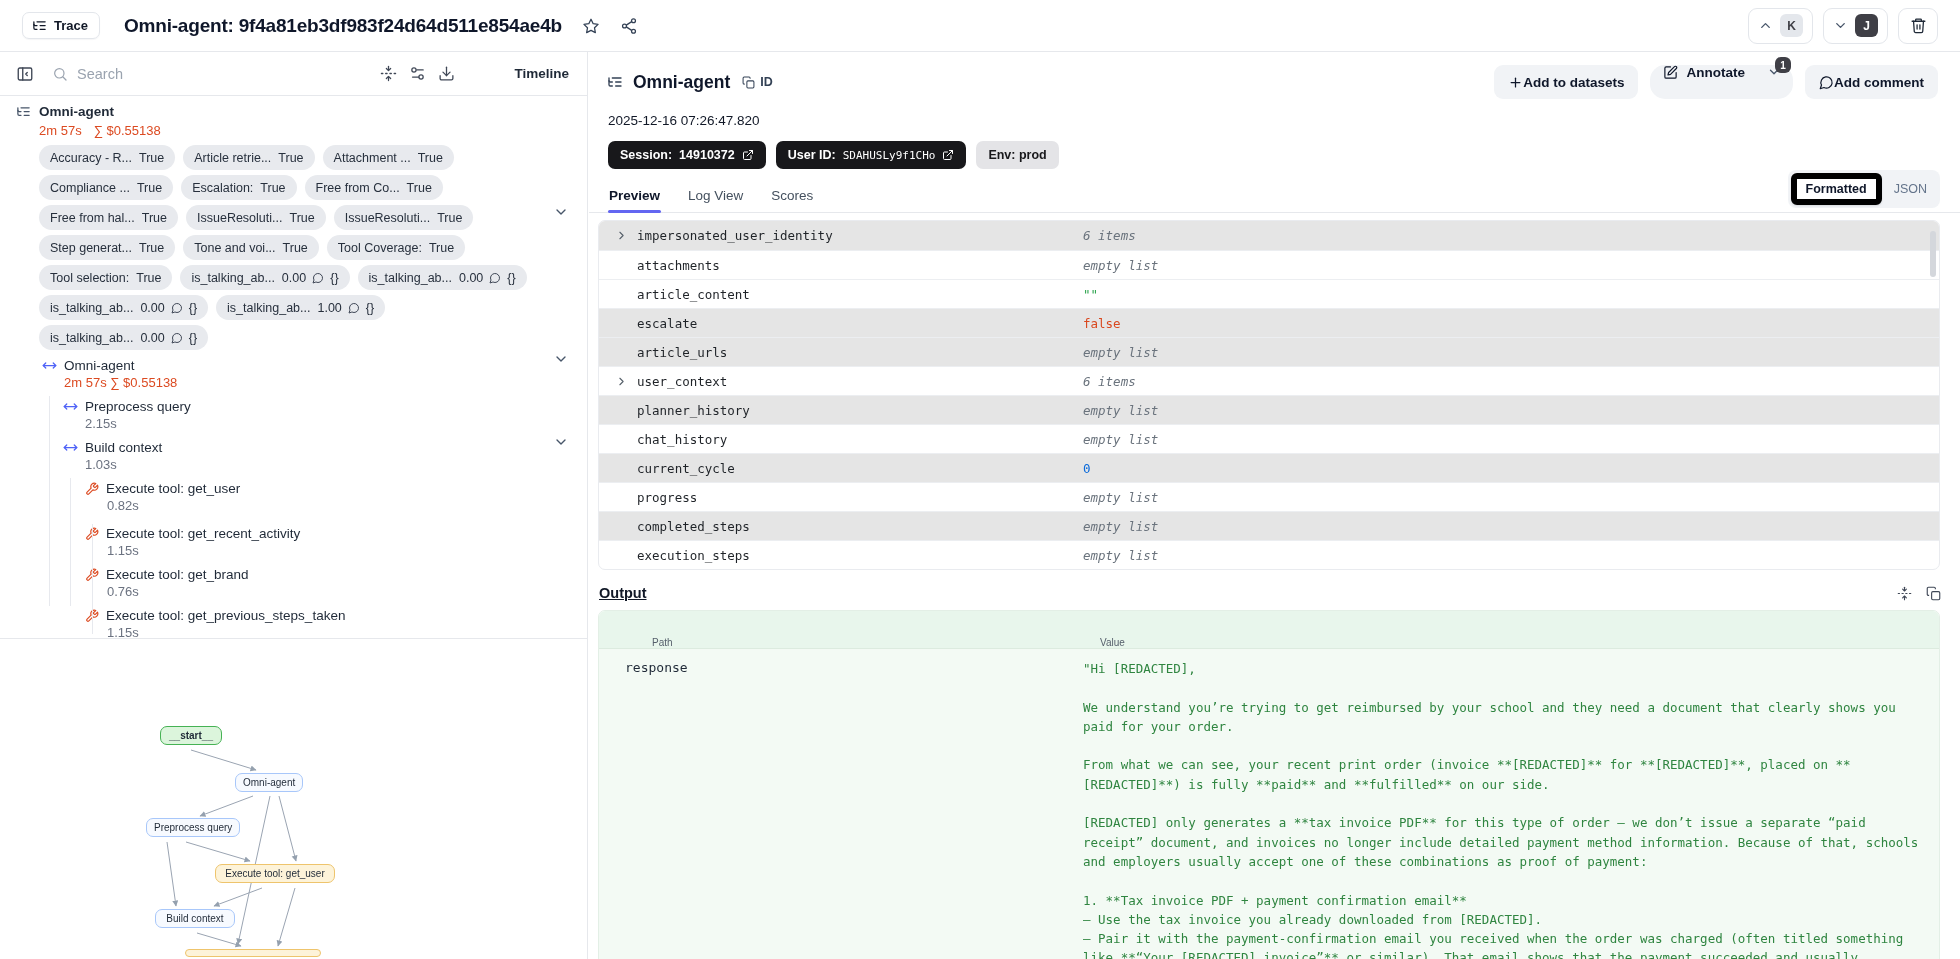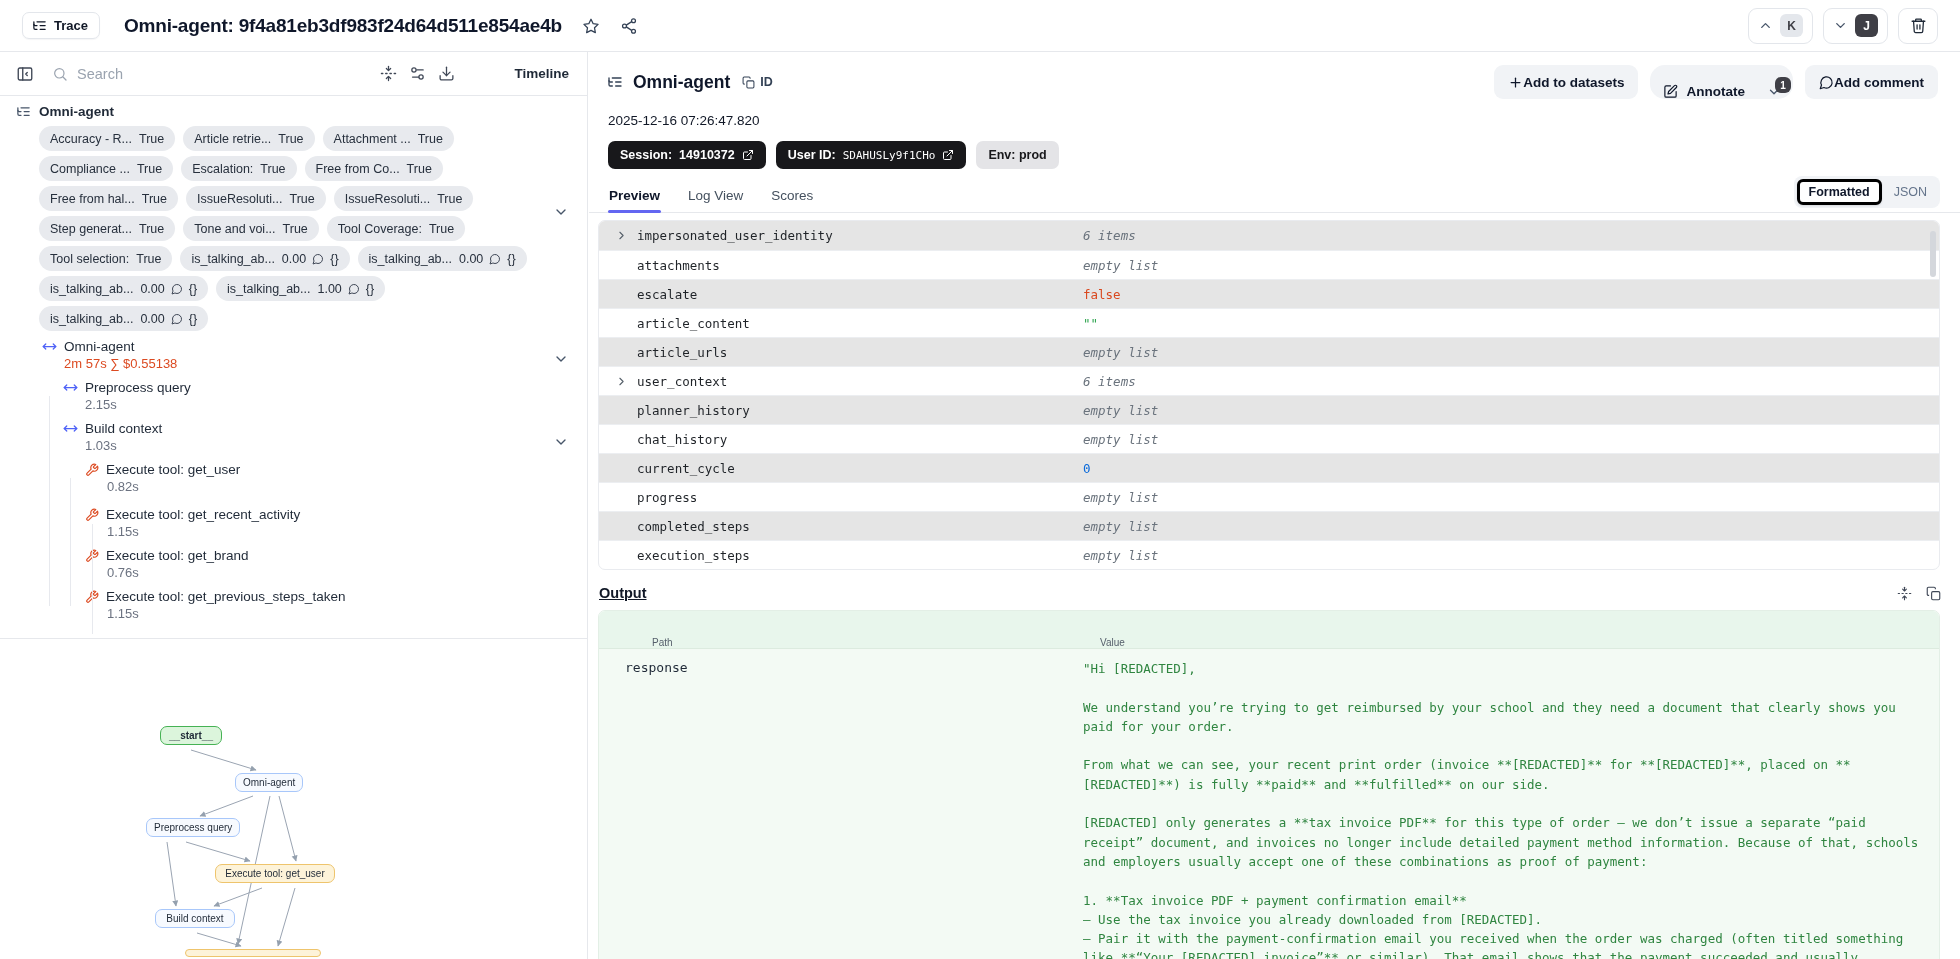--- a/index.html
+++ b/index.html
@@ -58,42 +58,42 @@
 
   
   .main { position:absolute; left:589px; top:52px; width:1371px; height:907px; background:#fff; }
   .main-head { margin:12px 22px 0 18px; display:flex; align-items:center; height:36px; }
   .main-head .ticon { color:#334155; margin-right:10px; }
   .main-title { font-size:17.5px; font-weight:700; color:#0f172a; }
   .id-chip { display:flex; align-items:center; gap:5px; margin-left:12px; font-size:12.5px; font-weight:600; color:#334155; }
   .actions { margin-left:auto; display:flex; align-items:center; gap:12px; }
   .btn { background:#f1f3f6; border-radius:9px; height:34px; display:flex; align-items:center; gap:0;
     padding:0 14px; font-size:13.5px; font-weight:600; color:#0f172a; }
-  .btn-group { display:flex; align-items:flex-end; background:#f1f3f6; border-radius:15px; height:34px; }
+  .btn-group { display:flex; align-items:flex-start; background:#f1f3f6; border-radius:15px; height:34px; }
   .btn-group .seg { display:flex; align-items:center; gap:8px; padding:0 13px; font-size:13.5px; font-weight:600; color:#0f172a; }
   .btn-group .vdiv { width:1px; background:#d9dee4; margin:5px 0; }
   .chev-wrap { position:relative; display:flex; align-items:center; }
   .count-badge { position:absolute; top:-8px; right:-10px; min-width:16px; height:16px; border-radius:6px;
     background:#3f3f46; color:#fff; font-size:10px; font-weight:700; display:flex; align-items:center; justify-content:center; padding:0 4px; }
   .timestamp { margin:13px 0 0 19px; font-size:13.5px; font-weight:500; color:#111827; height:18px; }
   .pill-row { margin:10px 0 0 19px; display:flex; align-items:center; gap:10px; height:28px; }
   .pill { height:28px; border-radius:7px; display:inline-flex; align-items:center; gap:7px; padding:0 12px;
     font-size:12.5px; font-weight:700; }
   .pill.dark { background:#18181b; color:#fff; }
   .pill.dark .mono { font-family:"DejaVu Sans Mono", monospace; font-size:11px; font-weight:400; }
   .pill.light { background:#e4e4e7; color:#18181b; }
   .tabs-row { margin-top:13px; padding:0 20px 0 19px; border-bottom:1px solid #e6e8ec; display:flex;
     align-items:flex-end; height:31px; }
   .tabs { display:flex; gap:26px; }
   .tab { font-size:13.5px; padding:0 1px 9px; color:#44505e; font-weight:500; position:relative; }
   .tab.active { color:#0f172a; font-weight:700; }
   .tab.active::after { content:""; position:absolute; left:0; right:0; bottom:-1px; height:3px; background:#6366f1; border-radius:2px; }
   .fmt-toggle { margin-left:auto; margin-bottom:4px; background:#f1f3f6; border-radius:8px; padding:3px; display:flex; gap:2px; }
   .fmt-seg { border-radius:6px; padding:4px 10px; font-size:12.5px; color:#64748b; font-weight:500; }
-  .fmt-seg.active { background:#fff; color:#0f172a; font-weight:700; box-shadow:0 1px 2px rgba(16,24,40,.12); border:3px solid #000000; padding:3px 9px; }
+  .fmt-seg.active { background:#fff; color:#0f172a; font-weight:700; box-shadow:0 1px 2px rgba(16,24,40,.12); border:6px solid #000000; padding:3px 9px; }
 
   .content { position:relative; height:758px; overflow:hidden; padding:7px 18px 0 9px; }
   .ptable { width:1342px; border:1px solid #e9ebef; border-radius:7px; overflow:hidden; position:relative; }
   .prow { display:flex; align-items:center; height:29px; font-family:"DejaVu Sans Mono", monospace; font-size:12.5px; }
   .prow.odd { background:#e5e5e5; }
   .prow + .prow { border-top:1px solid #eceef1; }
   .prow .kcell { display:flex; align-items:center; padding-left:16px; width:484px; color:#1f2328; gap:6px; }
   .prow .chev-slot { width:16px; display:flex; align-items:center; color:#57606a; }
   .v-meta { font-style:italic; color:#6a737d; }
   .v-bool { color:#d9481f; }
@@ -228,20 +228,24 @@
         <svg width="15" height="15" viewBox="0 0 24 24" fill="none" stroke="currentColor" stroke-width="2" stroke-linecap="round">
             <path d="M21 12h-8"></path>
             <path d="M21 6H8"></path>
             <path d="M21 18h-8"></path>
             <path d="M3 6v4c0 1.1.9 2 2 2h3"></path>
             <path d="M3 10v6c0 1.1.9 2 2 2h3"></path>
           </svg>
       </span>
       <span>Omni-agent</span>
     </div>
+    <div class="root-meta">
+      <span>2m 57s</span>
+      <span>∑ $0.55138</span>
+    </div>
     <div class="badge-rows" id="badge-rows">
         <div class="badge-row">
           <span class="badge">
             <span class="bl">Accuracy - R...</span>
             <span class="bv">True</span>
           </span>
           <span class="badge">
             <span class="bl">Article retrie...</span>
             <span class="bv">True</span>
           </span>
@@ -604,33 +608,33 @@
           </span>
           <span class="v-meta">6 items</span>
         </div>
         <div class="prow">
           <span class="kcell">
             <span class="chev-slot"></span>
             <span>attachments</span>
           </span>
           <span class="v-meta">empty list</span>
         </div>
+        <div class="prow">
+          <span class="kcell">
+            <span class="chev-slot"></span>
+            <span>article_content</span>
+          </span>
+          <span class="v-string">""</span>
+        </div>
         <div class="prow odd">
           <span class="kcell">
             <span class="chev-slot"></span>
             <span>escalate</span>
           </span>
           <span class="v-bool">false</span>
-        </div>
-        <div class="prow">
-          <span class="kcell">
-            <span class="chev-slot"></span>
-            <span>article_content</span>
-          </span>
-          <span class="v-string">""</span>
         </div>
         <div class="prow odd">
           <span class="kcell">
             <span class="chev-slot"></span>
             <span>article_urls</span>
           </span>
           <span class="v-meta">empty list</span>
         </div>
         <div class="prow">
           <span class="kcell">

